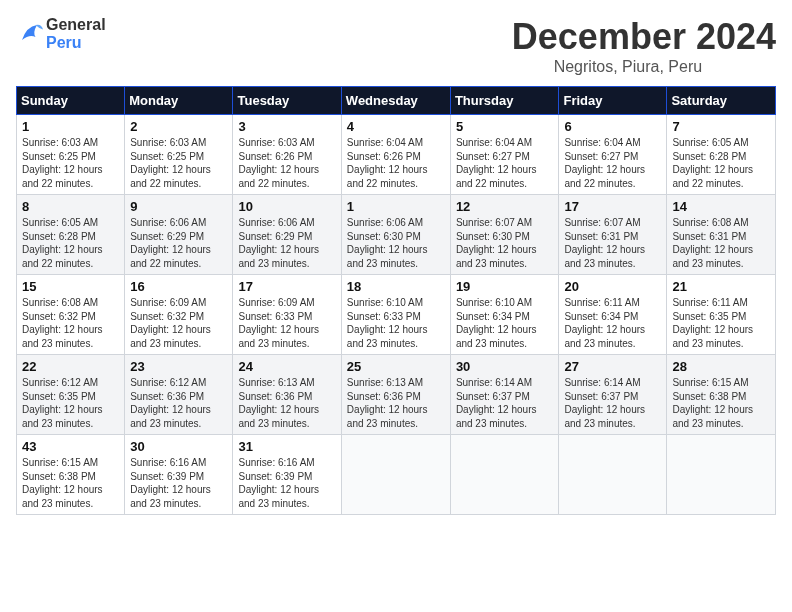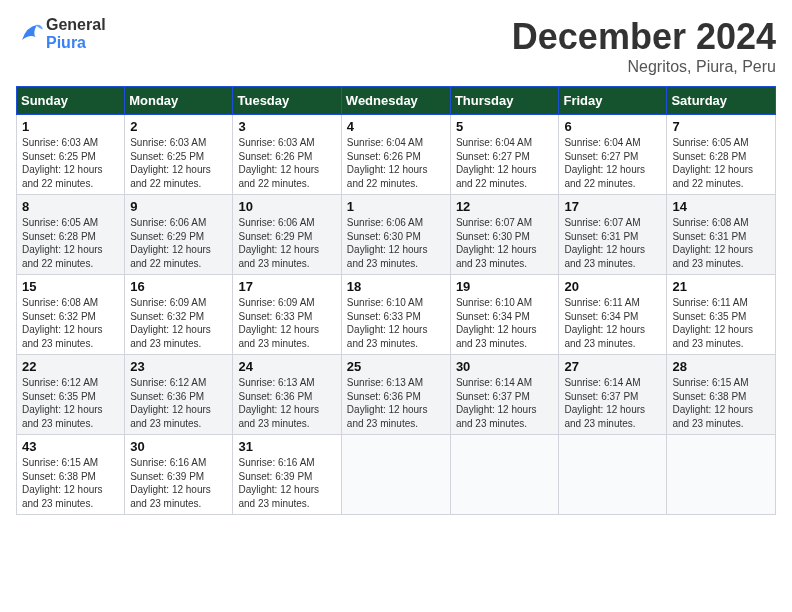--- a/index.html
+++ b/index.html
@@ -29,28 +29,29 @@
     }
     .month-title {
       font-size: 36px;
       font-weight: bold;
       color: #333;
       margin-left: 32px;
     }
     .location-subtitle {
       font-size: 16px;
       color: #555;
+      text-align: center;
     }
     .calendar {
       width: 100%;
       border-collapse: collapse;
       font-size: 11px;
     }
     .calendar th {
-      background: #14532d;
+      background: #0f172a;
       color: #fff;
       padding: 6px 4px;
       text-align: left;
       font-size: 13px;
       font-weight: bold;
       border: 1px solid #1d4ed8;
     }
     .calendar td {
       border: 1px solid #d1d5db;
       vertical-align: top;
@@ -82,21 +83,21 @@
 <body>
 
 <div class="header-area">
   <div class="logo">
     <svg class="logo-bird" viewBox="0 0 40 40" xmlns="http://www.w3.org/2000/svg">
       <path d="M8 28 Q14 10 28 8 Q22 18 26 24 Q18 20 8 28Z" fill="#3b82f6"></path>
       <path d="M26 8 Q34 6 36 14 Q30 12 26 8Z" fill="#60a5fa"></path>
     </svg>
     <div>
       <div style="font-size:16px;font-weight:bold;color:#333;">General</div>
-      <div style="font-size:16px;font-weight:bold;color:#3b82f6;">Piura</div>
+      <div style="font-size:16px;font-weight:bold;color:#3b82f6;">Peru</div>
     </div>
   </div>
   <div class="title-block">
     <div class="month-title">December 2024</div>
     <div class="location-subtitle">Negritos, Piura, Peru</div>
   </div>
 </div>
 
 <table class="calendar">
   <thead>

